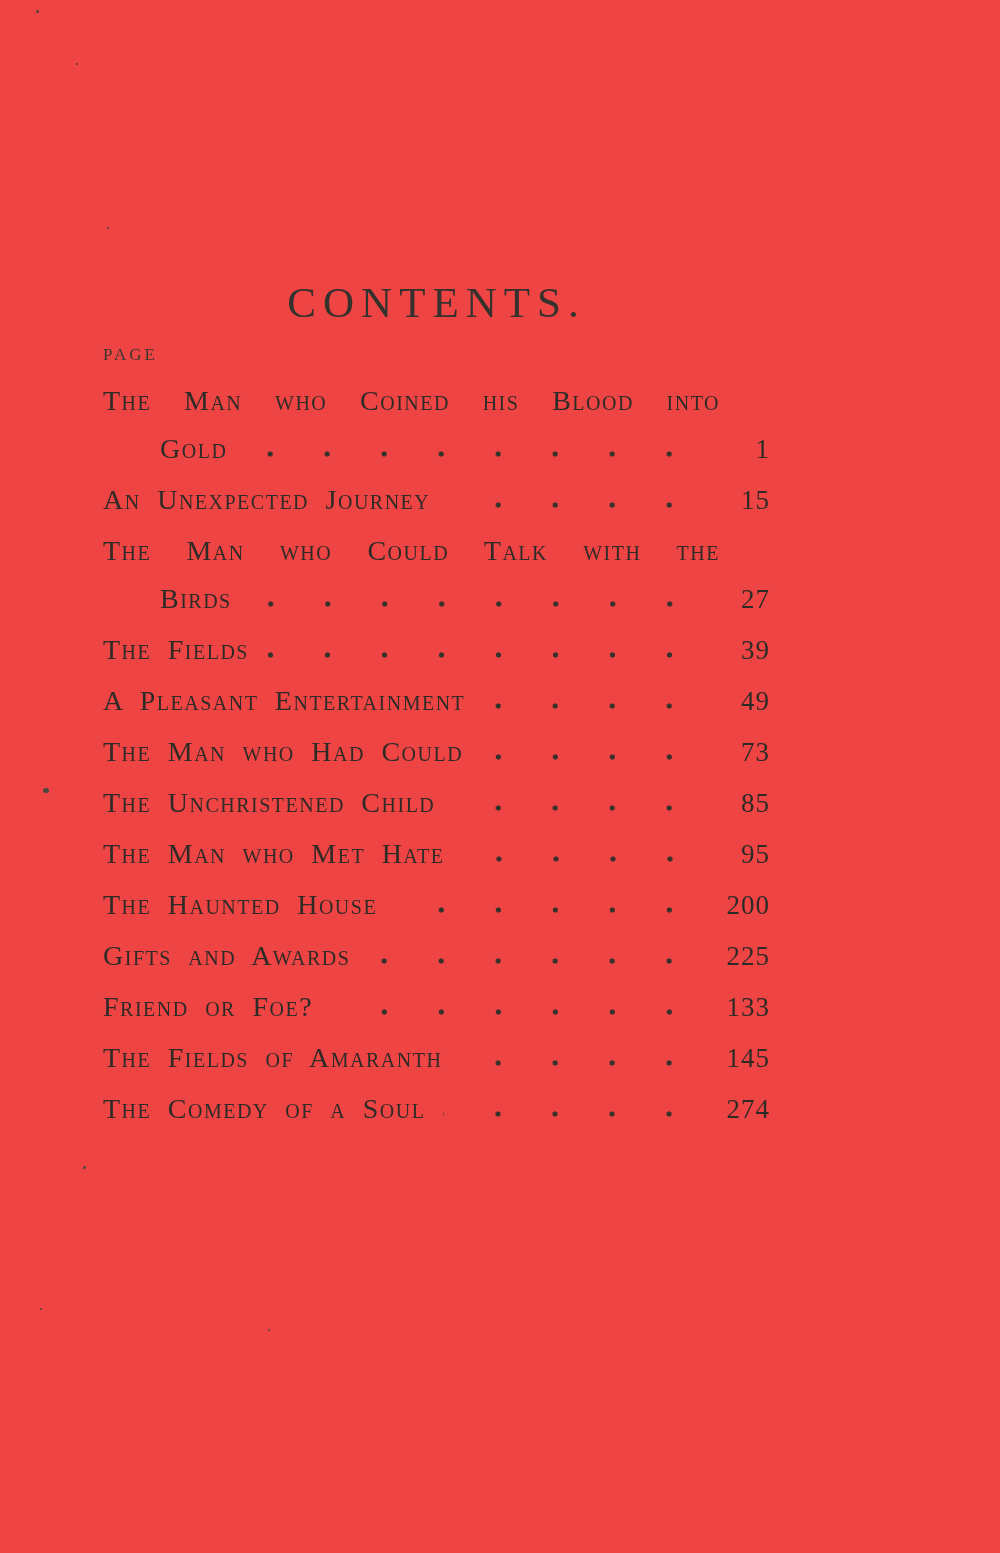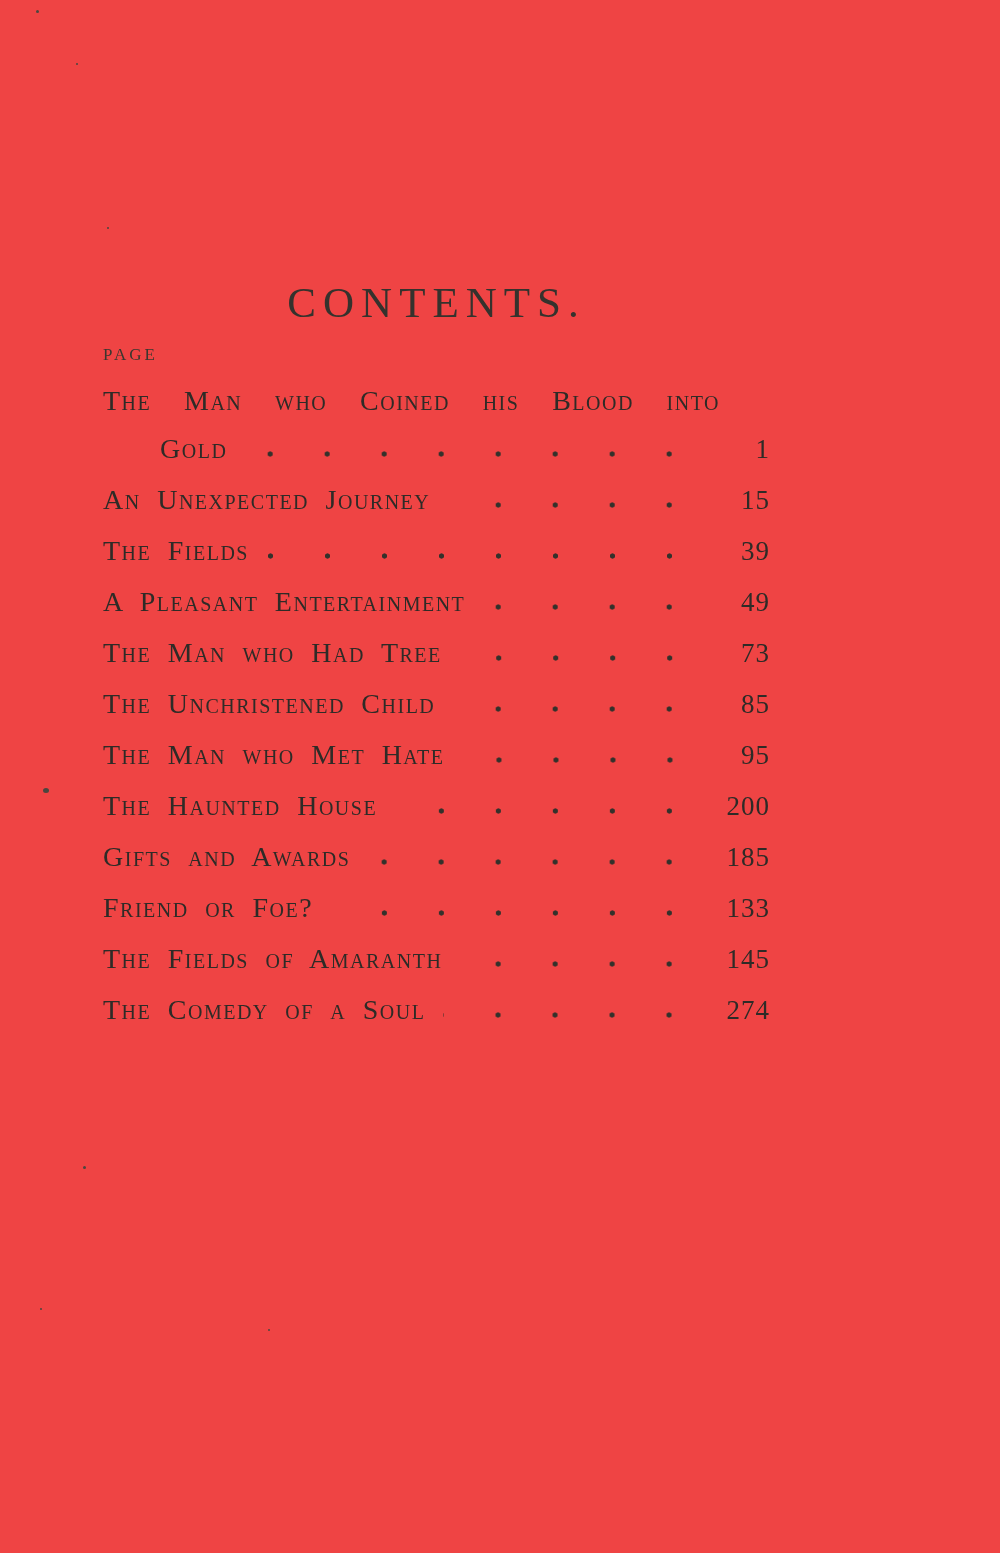--- a/index.html
+++ b/index.html
@@ -109,36 +109,46 @@
           </div>
         </div>
         <div class="entry">
           <div class="line">
             <span class="text">An Unexpected Journey</span>
             <span class="leader"></span>
             <span class="num">15</span>
           </div>
         </div>
         <div class="entry">
+          <div class="line full">
+            <span class="text">The Man who Could Talk with the</span>
+          </div>
+          <div class="line indent">
+            <span class="text">Birds</span>
+            <span class="leader"></span>
+            <span class="num">27</span>
+          </div>
+        </div>
+        <div class="entry">
           <div class="line">
             <span class="text">The Fields</span>
             <span class="leader"></span>
             <span class="num">39</span>
           </div>
         </div>
         <div class="entry">
           <div class="line">
             <span class="text">A Pleasant Entertainment</span>
             <span class="leader"></span>
             <span class="num">49</span>
           </div>
         </div>
         <div class="entry">
           <div class="line">
-            <span class="text">The Man who Had Tree</span>
+            <span class="text">The Man who Had Could</span>
             <span class="leader"></span>
             <span class="num">73</span>
           </div>
         </div>
         <div class="entry">
           <div class="line">
             <span class="text">The Unchristened Child</span>
             <span class="leader"></span>
             <span class="num">85</span>
           </div>
@@ -154,21 +164,21 @@
           <div class="line">
             <span class="text">The Haunted House</span>
             <span class="leader"></span>
             <span class="num">200</span>
           </div>
         </div>
         <div class="entry">
           <div class="line">
             <span class="text">Gifts and Awards</span>
             <span class="leader"></span>
-            <span class="num">185</span>
+            <span class="num">225</span>
           </div>
         </div>
         <div class="entry">
           <div class="line">
             <span class="text">Friend or Foe?</span>
             <span class="leader"></span>
             <span class="num">133</span>
           </div>
         </div>
         <div class="entry">

